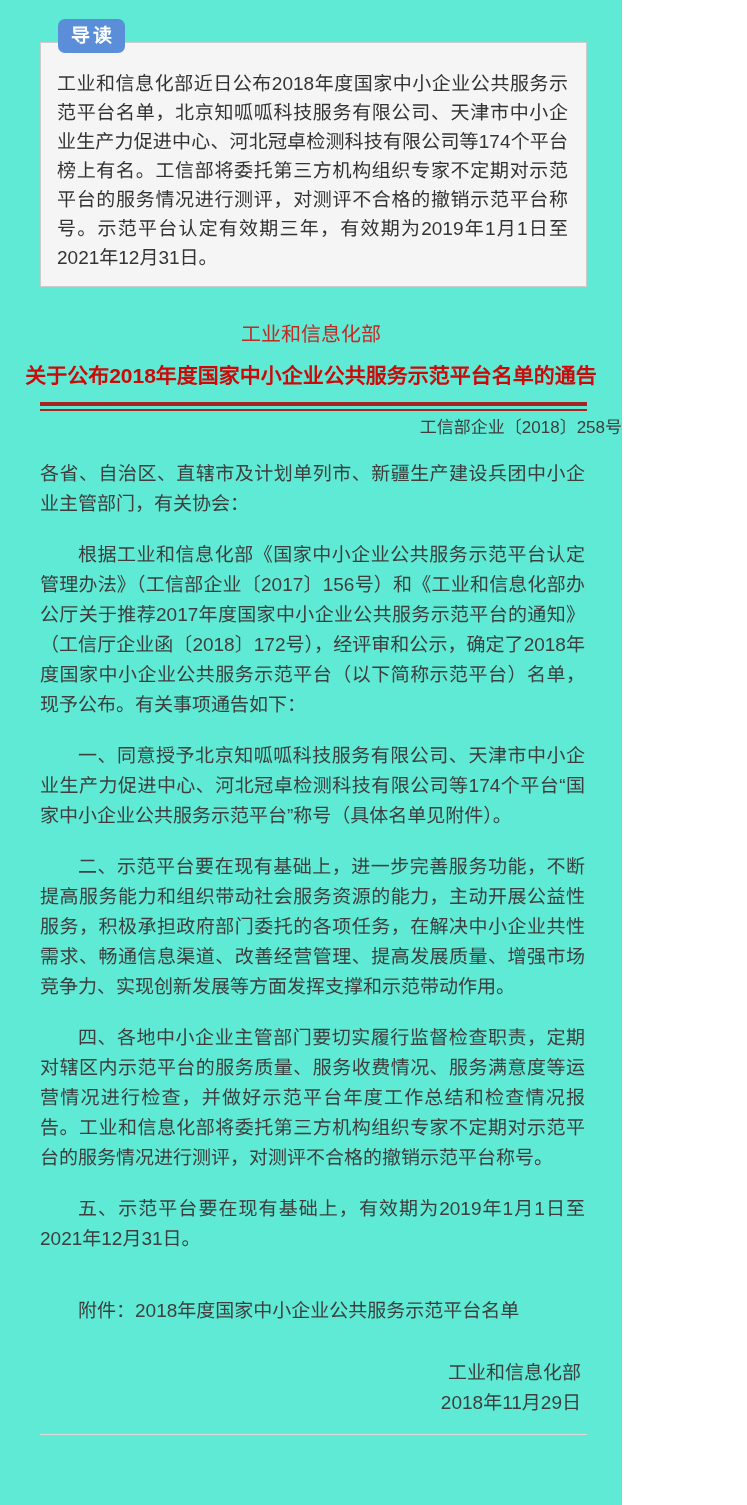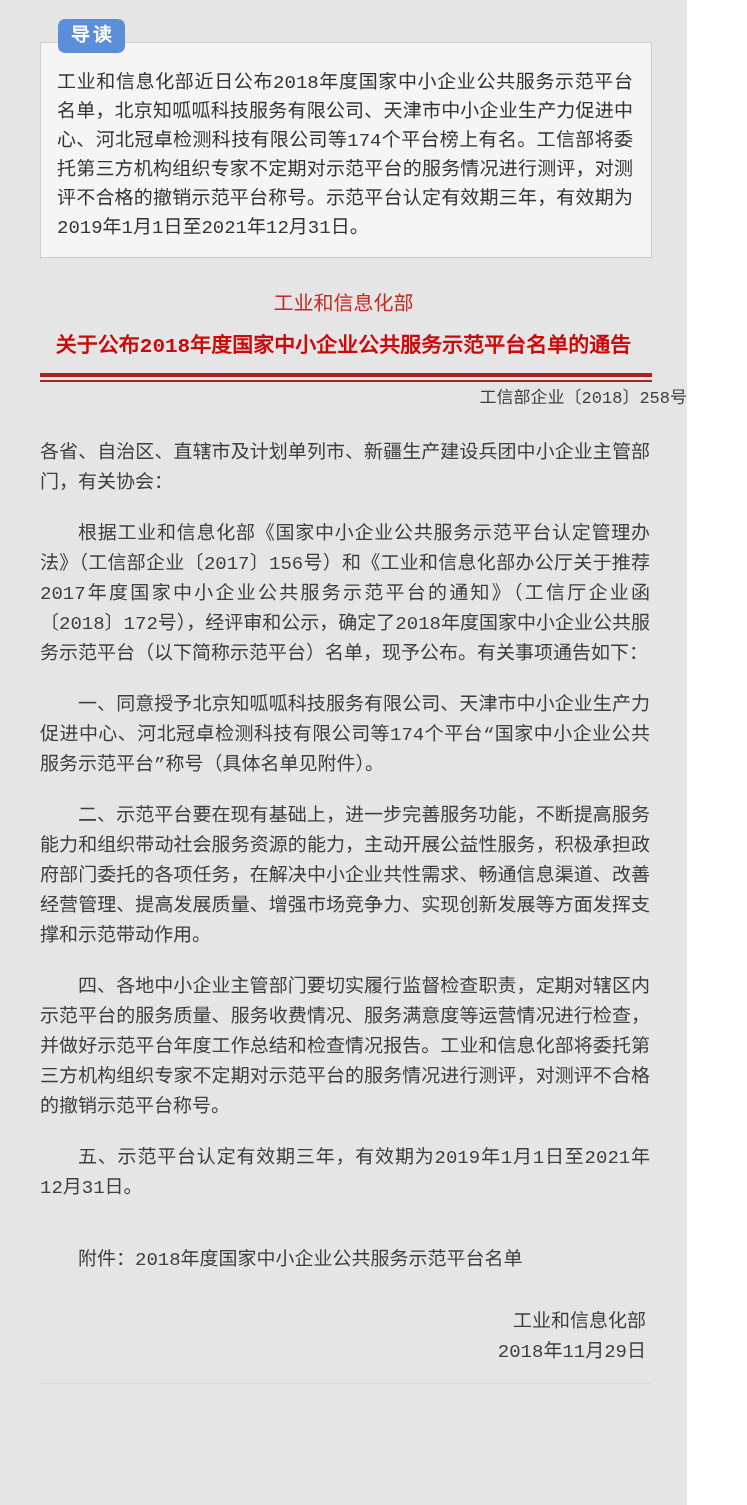--- a/index.html
+++ b/index.html
@@ -15,25 +15,24 @@
     --divider-gray:#dcdcdc;
   }
   *{margin:0;padding:0;box-sizing:border-box;}
   html,body{background:#ffffff;}
   body{
     font-family:"Liberation Sans","DejaVu Sans",sans-serif;
     width:747px;
   }
   .page{
     position:relative;
-    width:687px;
+    width:622px;
     height:1505px;
-    background:#e5e5e5;
+    background:#5eead4;
     overflow:hidden;
-    font-family:Liberation Mono, monospace;
   }
   
   .lead-box{
     position:relative;
     margin:42px 35px 0 40px;
     background:var(--box-bg);
     border:1px solid var(--box-border);
     padding:14px 18px 14px 16px;
   }
   .lead-badge{
@@ -83,21 +82,21 @@
     padding-left:44px;
   }
   
   .doc-body{
     margin:0 37px 0 40px;
     font-size:19px;
     line-height:30px;
     color:var(--body-text);
     text-align:justify;
   }
-  .salutation{margin-top:28px;}
+  .salutation{margin-top:20px;}
   .para{margin-top:21px;text-indent:2em;}
   .attachment{margin-top:42px;text-indent:2em;}
   .signature{
     margin-top:32px;
     text-align:right;
     line-height:30px;
     padding-right:4px;
   }
   
   .divider{
@@ -131,21 +130,21 @@
     <div class="rule-thin"></div>
     <div class="doc-number">工信部企业〔2018〕258号</div>
   </header>
 
   <main class="doc-body">
     <p class="salutation">各省、自治区、直辖市及计划单列市、新疆生产建设兵团中小企业主管部门，有关协会：</p>
     <p class="para">根据工业和信息化部《国家中小企业公共服务示范平台认定管理办法》（工信部企业〔2017〕156号）和《工业和信息化部办公厅关于推荐2017年度国家中小企业公共服务示范平台的通知》（工信厅企业函〔2018〕172号），经评审和公示，确定了2018年度国家中小企业公共服务示范平台（以下简称示范平台）名单，现予公布。有关事项通告如下：</p>
     <p class="para">一、同意授予北京知呱呱科技服务有限公司、天津市中小企业生产力促进中心、河北冠卓检测科技有限公司等174个平台“国家中小企业公共服务示范平台”称号（具体名单见附件）。</p>
     <p class="para">二、示范平台要在现有基础上，进一步完善服务功能，不断提高服务能力和组织带动社会服务资源的能力，主动开展公益性服务，积极承担政府部门委托的各项任务，在解决中小企业共性需求、畅通信息渠道、改善经营管理、提高发展质量、增强市场竞争力、实现创新发展等方面发挥支撑和示范带动作用。</p>
     <p class="para">四、各地中小企业主管部门要切实履行监督检查职责，定期对辖区内示范平台的服务质量、服务收费情况、服务满意度等运营情况进行检查，并做好示范平台年度工作总结和检查情况报告。工业和信息化部将委托第三方机构组织专家不定期对示范平台的服务情况进行测评，对测评不合格的撤销示范平台称号。</p>
-    <p class="para">五、示范平台认定有效期三年，有效期为2019年1月1日至2021年12月31日。</p>
+    <p class="para">五、示范平台要在现有基础上，有效期为2019年1月1日至2021年12月31日。</p>
     <p class="attachment">附件：2018年度国家中小企业公共服务示范平台名单</p>
     <div class="signature">
       <div>工业和信息化部</div>
       <div>2018年11月29日</div>
     </div>
   </main>
 
   <hr class="divider">
 
 

